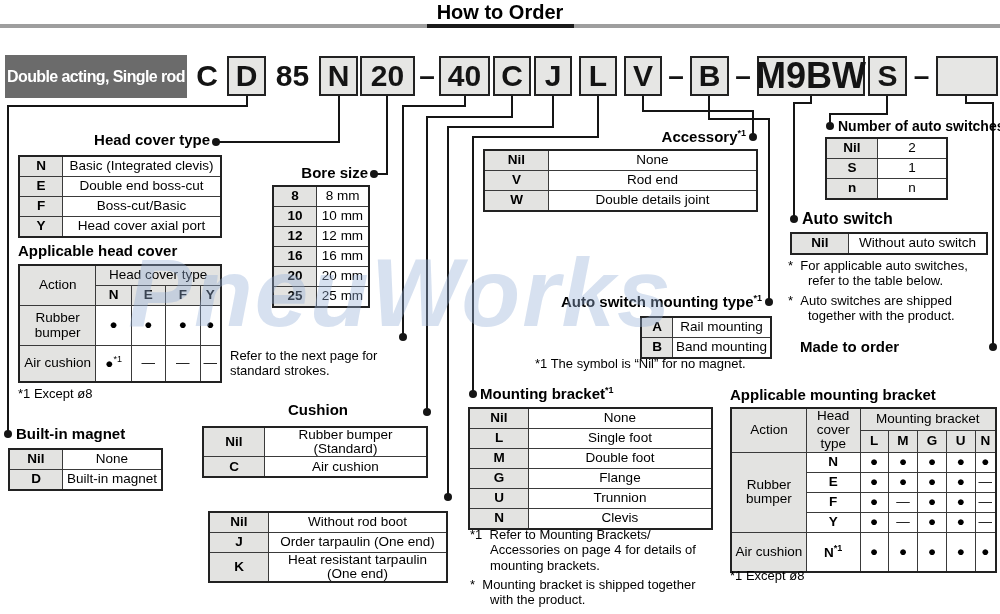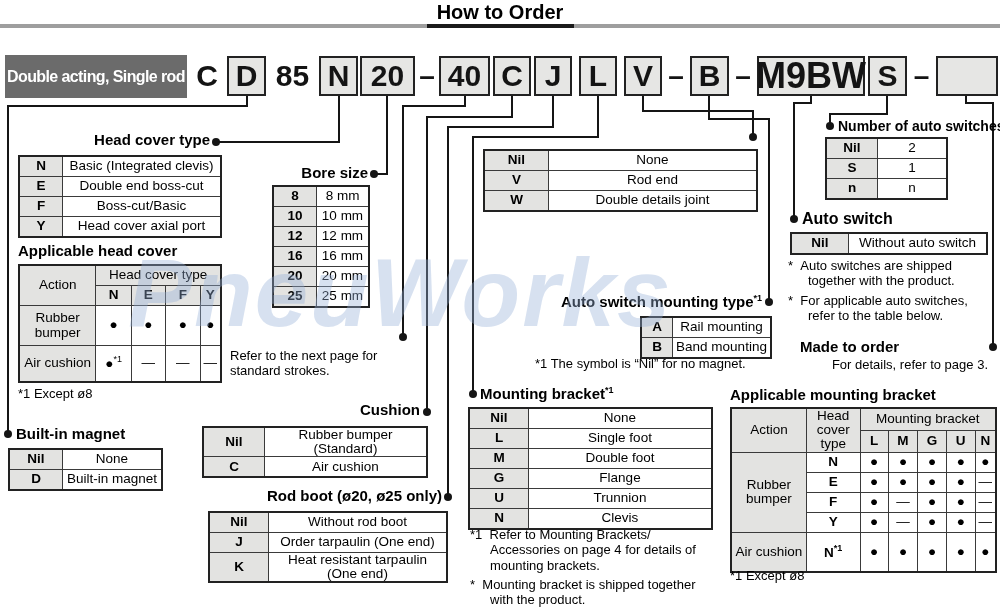--- a/index.html
+++ b/index.html
@@ -206,52 +206,52 @@
         </tr>
     <tr>
           <td class="code">25</td>
           <td>25 mm</td>
         </tr>
   </tbody>
     </table>
 
   <div class="note" style="left:230px;top:348px;width:170px;">Refer to the next page for standard strokes.</div>
 
-  <div class="t-title" style="left:300px;top:402px;width:120px;text-align:right;">Cushion</div>
+  <div class="t-title" style="left:288px;top:402px;width:120px;text-align:left;">Cushion</div>
   <table class="tbl" style="left:202px;top:426px;width:226px;">
     <tbody>
         <tr>
           <td class="code" style="width:54px;">Nil</td>
           <td>Rubber bumper (Standard)</td>
         </tr>
     <tr>
           <td class="code">C</td>
           <td>Air cushion</td>
         </tr>
   </tbody>
     </table>
 
-  <div class="t-title" style="left:180px;top:488px;width:262px;text-align:right;">Rod boot (ø20, ø25 only)</div>
   <table class="tbl" style="left:208px;top:511px;width:240px;">
     <tbody>
         <tr>
           <td class="code" style="width:52px;">Nil</td>
           <td>Without rod boot</td>
         </tr>
     <tr>
           <td class="code">J</td>
           <td>Order tarpaulin (One end)</td>
         </tr>
     <tr>
           <td class="code">K</td>
           <td class="small">Heat resistant tarpaulin (One end)</td>
         </tr>
   </tbody>
     </table>
 
+  <div class="t-title" style="left:560px;top:129px;width:186px;text-align:right;"><span>Accessory</span><sup>*1</sup></div>
   <table class="tbl" style="left:483px;top:149px;width:275px;">
     <tbody>
         <tr style="height:18px;">
           <td class="code" style="width:57px;">Nil</td>
           <td>None</td>
         </tr>
     <tr style="height:18px;">
           <td class="code">V</td>
           <td>Rod end</td>
         </tr>
@@ -332,26 +332,25 @@
   <div class="t-title" style="left:802px;top:210px;font-size:16px;">Auto switch</div>
   <table class="tbl" style="left:790px;top:232px;width:198px;">
     <tbody>
         <tr>
           <td class="code" style="width:50px;">Nil</td>
           <td>Without auto switch</td>
         </tr>
   </tbody>
     </table>
   <div class="note" style="left:788px;top:258px;width:205px;">
+    <div class="hang"><span>*</span>&nbsp;&nbsp;<span>For applicable auto switches, refer to the table below.</span></div>
     <div class="hang"><span>*</span>&nbsp;&nbsp;<span>Auto switches are shipped together with the product.</span></div>
-    <div class="hang"><span>*</span>&nbsp;&nbsp;<span>For applicable auto switches, refer to the table below.</span></div>
   </div>
 
   <div class="t-title" style="left:800px;top:339px;width:186px;text-align:left;">Made to order</div>
-  <div class="note" style="left:792px;top:357px;width:196px;text-align:right;">For details, refer to page 3.</div>
 
   <div class="t-title" style="left:730px;top:387px;">Applicable mounting bracket</div>
   <table class="tbl" style="left:730px;top:407px;width:267px;">
     <tbody>
         <tr>
       <td class="gray" rowspan="2" style="width:76px;">Action</td>
       <td class="gray tiny" rowspan="2" style="width:52px;">Head cover type</td>
       <td class="gray" colspan="5">Mounting bracket</td>
     </tr>
     <tr style="height:17px;">

